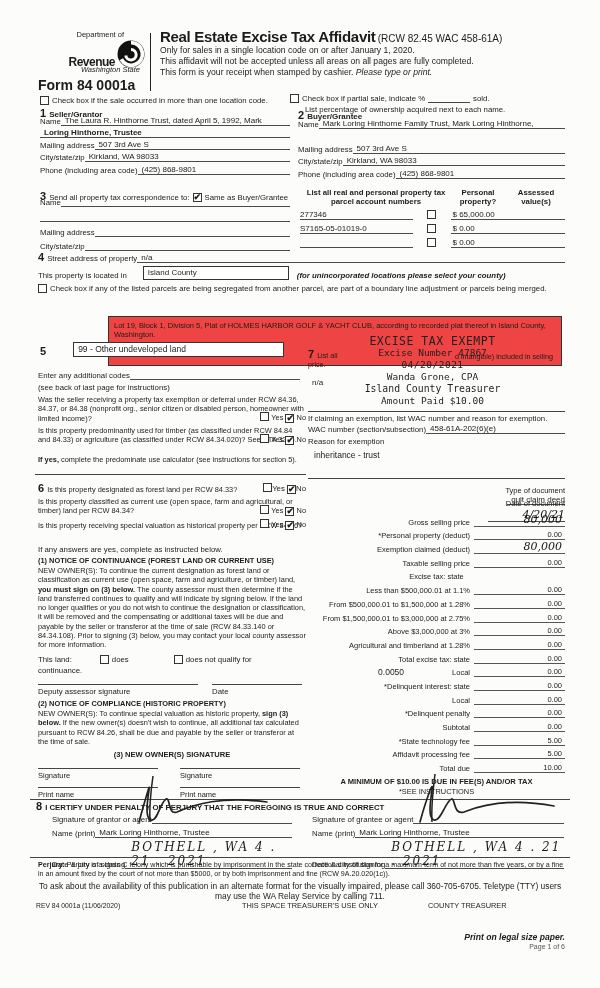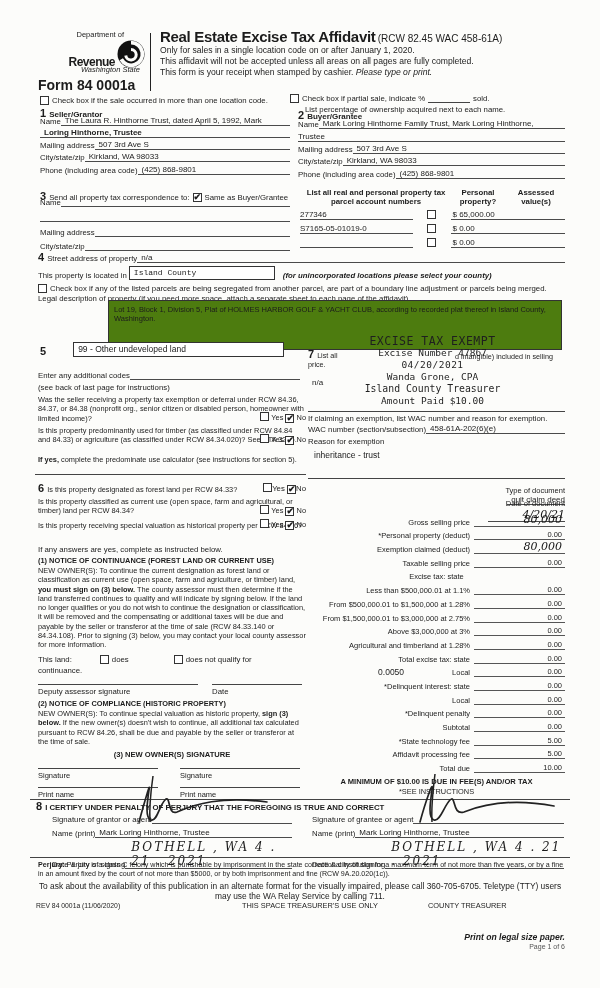--- a/index.html
+++ b/index.html
@@ -109,23 +109,20 @@
   </div>
 
   <div class="abs row" style="left:298px;top:110px;">
     <span class="num">2</span>
     <span class="sec-title">Buyer/Grantee</span>
   </div>
   <div class="abs row" style="left:298px;top:119px;width:267px;">
     <span class="lbl">Name</span>
     <span class="fill typed">Mark Loring Hinthorne Family Trust, Mark Loring Hinthorne,</span>
   </div>
-  <div class="abs row" style="left:298px;top:132px;width:267px;">
-    <span class="fill typed" style="padding-left:0;">Trustee</span>
-  </div>
   <div class="abs row" style="left:298px;top:144px;width:267px;">
     <span class="lbl">Mailing address</span>
     <span class="fill typed">507 3rd Ave S</span>
   </div>
   <div class="abs row" style="left:298px;top:156px;width:267px;">
     <span class="lbl">City/state/zip</span>
     <span class="fill typed">Kirkland, WA 98033</span>
   </div>
   <div class="abs row" style="left:298px;top:169px;width:267px;">
     <span class="lbl">Phone (including area code)</span>
@@ -174,29 +171,28 @@
     <span class="fill typed" style="padding-left:2px;">$ 0.00</span>
   </div>
 
   <div class="abs row" style="left:38px;top:252px;width:527px;">
     <span class="num">4</span>
     <span class="lbl">Street address of property</span>
     <span class="fill typed">n/a</span>
   </div>
   <div class="abs row" style="left:38px;top:266px;">
     <span class="lbl">This property is located in</span>
-    <span class="box typed" style="width:140px;height:12px;margin-left:2px;line-height:12px;font-family:Liberation Mono, monospace;">Island County</span>
+    <span class="box typed" style="width:140px;height:12px;margin-left:16px;line-height:12px;">Island County</span>
     <span class="b i" style="margin-left:8px;font-size:7.8px;">(for unincorporated locations please select your county)</span>
   </div>
   <div class="abs row" style="left:38px;top:284px;width:530px;">
     <span class="cb"></span>
     <span style="margin-left:3px;">Check box if any of the listed parcels are being segregated from another parcel, are part of a boundary line adjustment or parcels being merged.</span>
   </div>
-  <div class="abs" style="left:38px;top:294px;">Legal description of property (if you need more space, attach a separate sheet to each page of the affidavit).</div>
-  <div class="abs" style="left:108px;top:300px;width:452px;height:48px;border:1.5px solid #333;background:#4d7c0f;">
+  <div class="abs" style="left:108px;top:316px;width:452px;height:48px;border:1.5px solid #333;background:#ef4444;">
     <div style="padding:4px 5px;font-size:7.5px;">Lot 19, Block 1, Division 5, Plat of HOLMES HARBOR GOLF &amp; YACHT CLUB, according to recorded plat thereof in Island County, Washington.</div>
   </div>
 
   <div class="abs stamp" style="left:340px;top:335px;width:185px;">
     <div style="font-size:11.5px;letter-spacing:0.5px;">EXCISE TAX EXEMPT</div>
     <div style="font-size:9.5px;">Excise Number 47867</div>
     <div style="font-size:9.5px;letter-spacing:0.5px;">04/20/2021</div>
     <div style="font-size:9.5px;">Wanda Grone, CPA</div>
     <div style="font-size:9.8px;">Island County Treasurer</div>
     <div style="font-size:9.5px;">Amount Paid $10.00</div>

